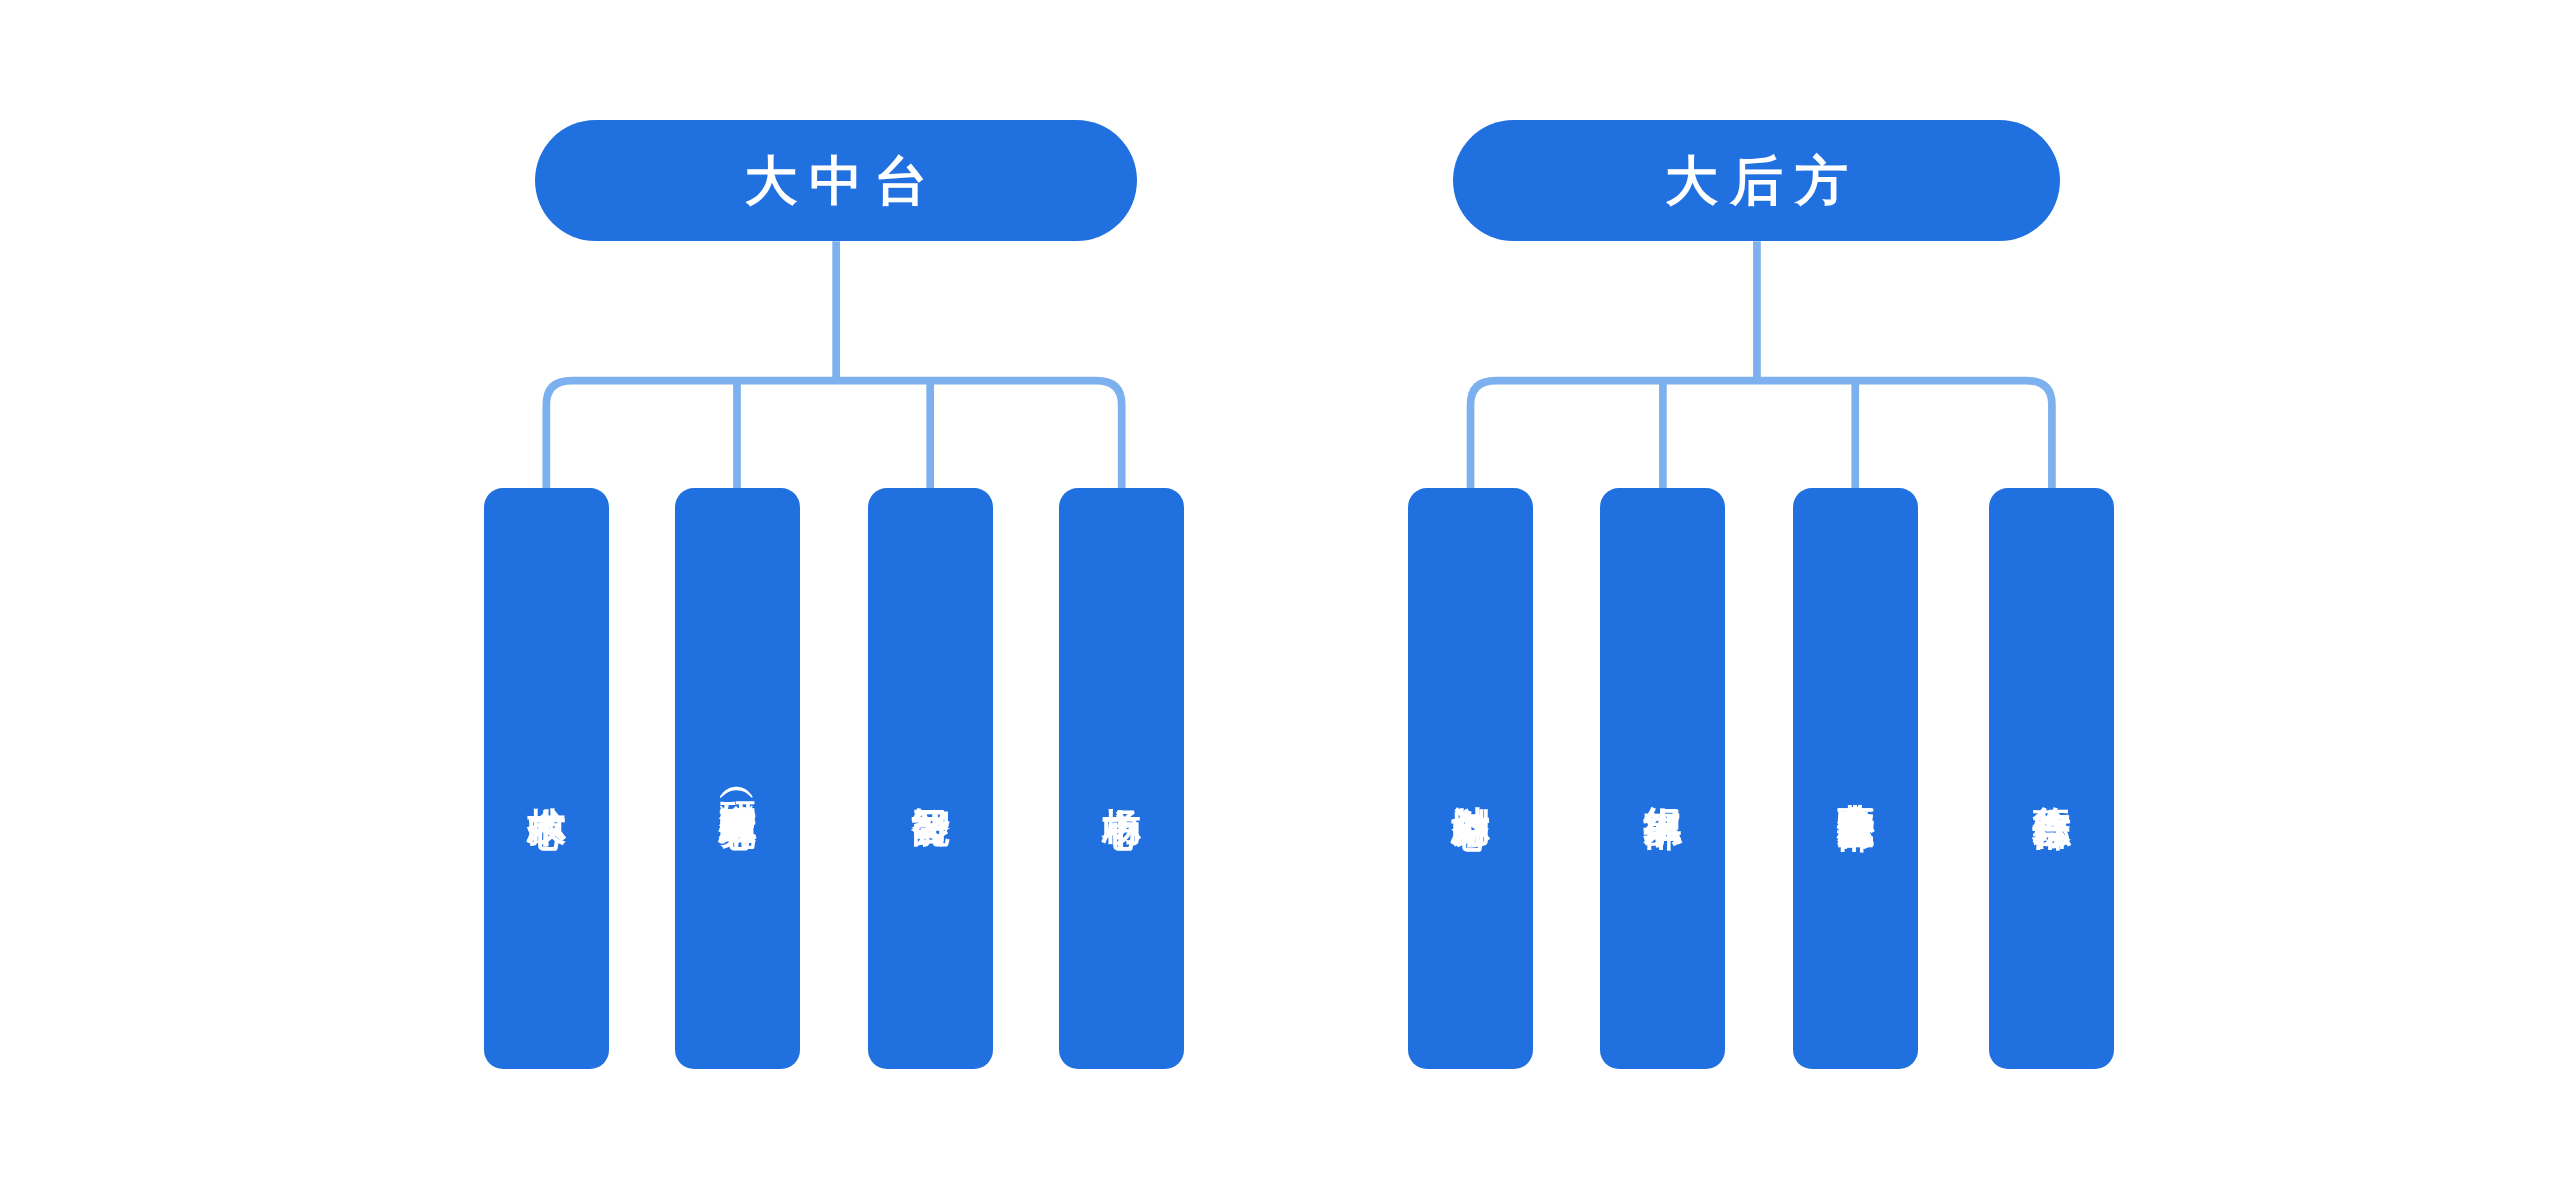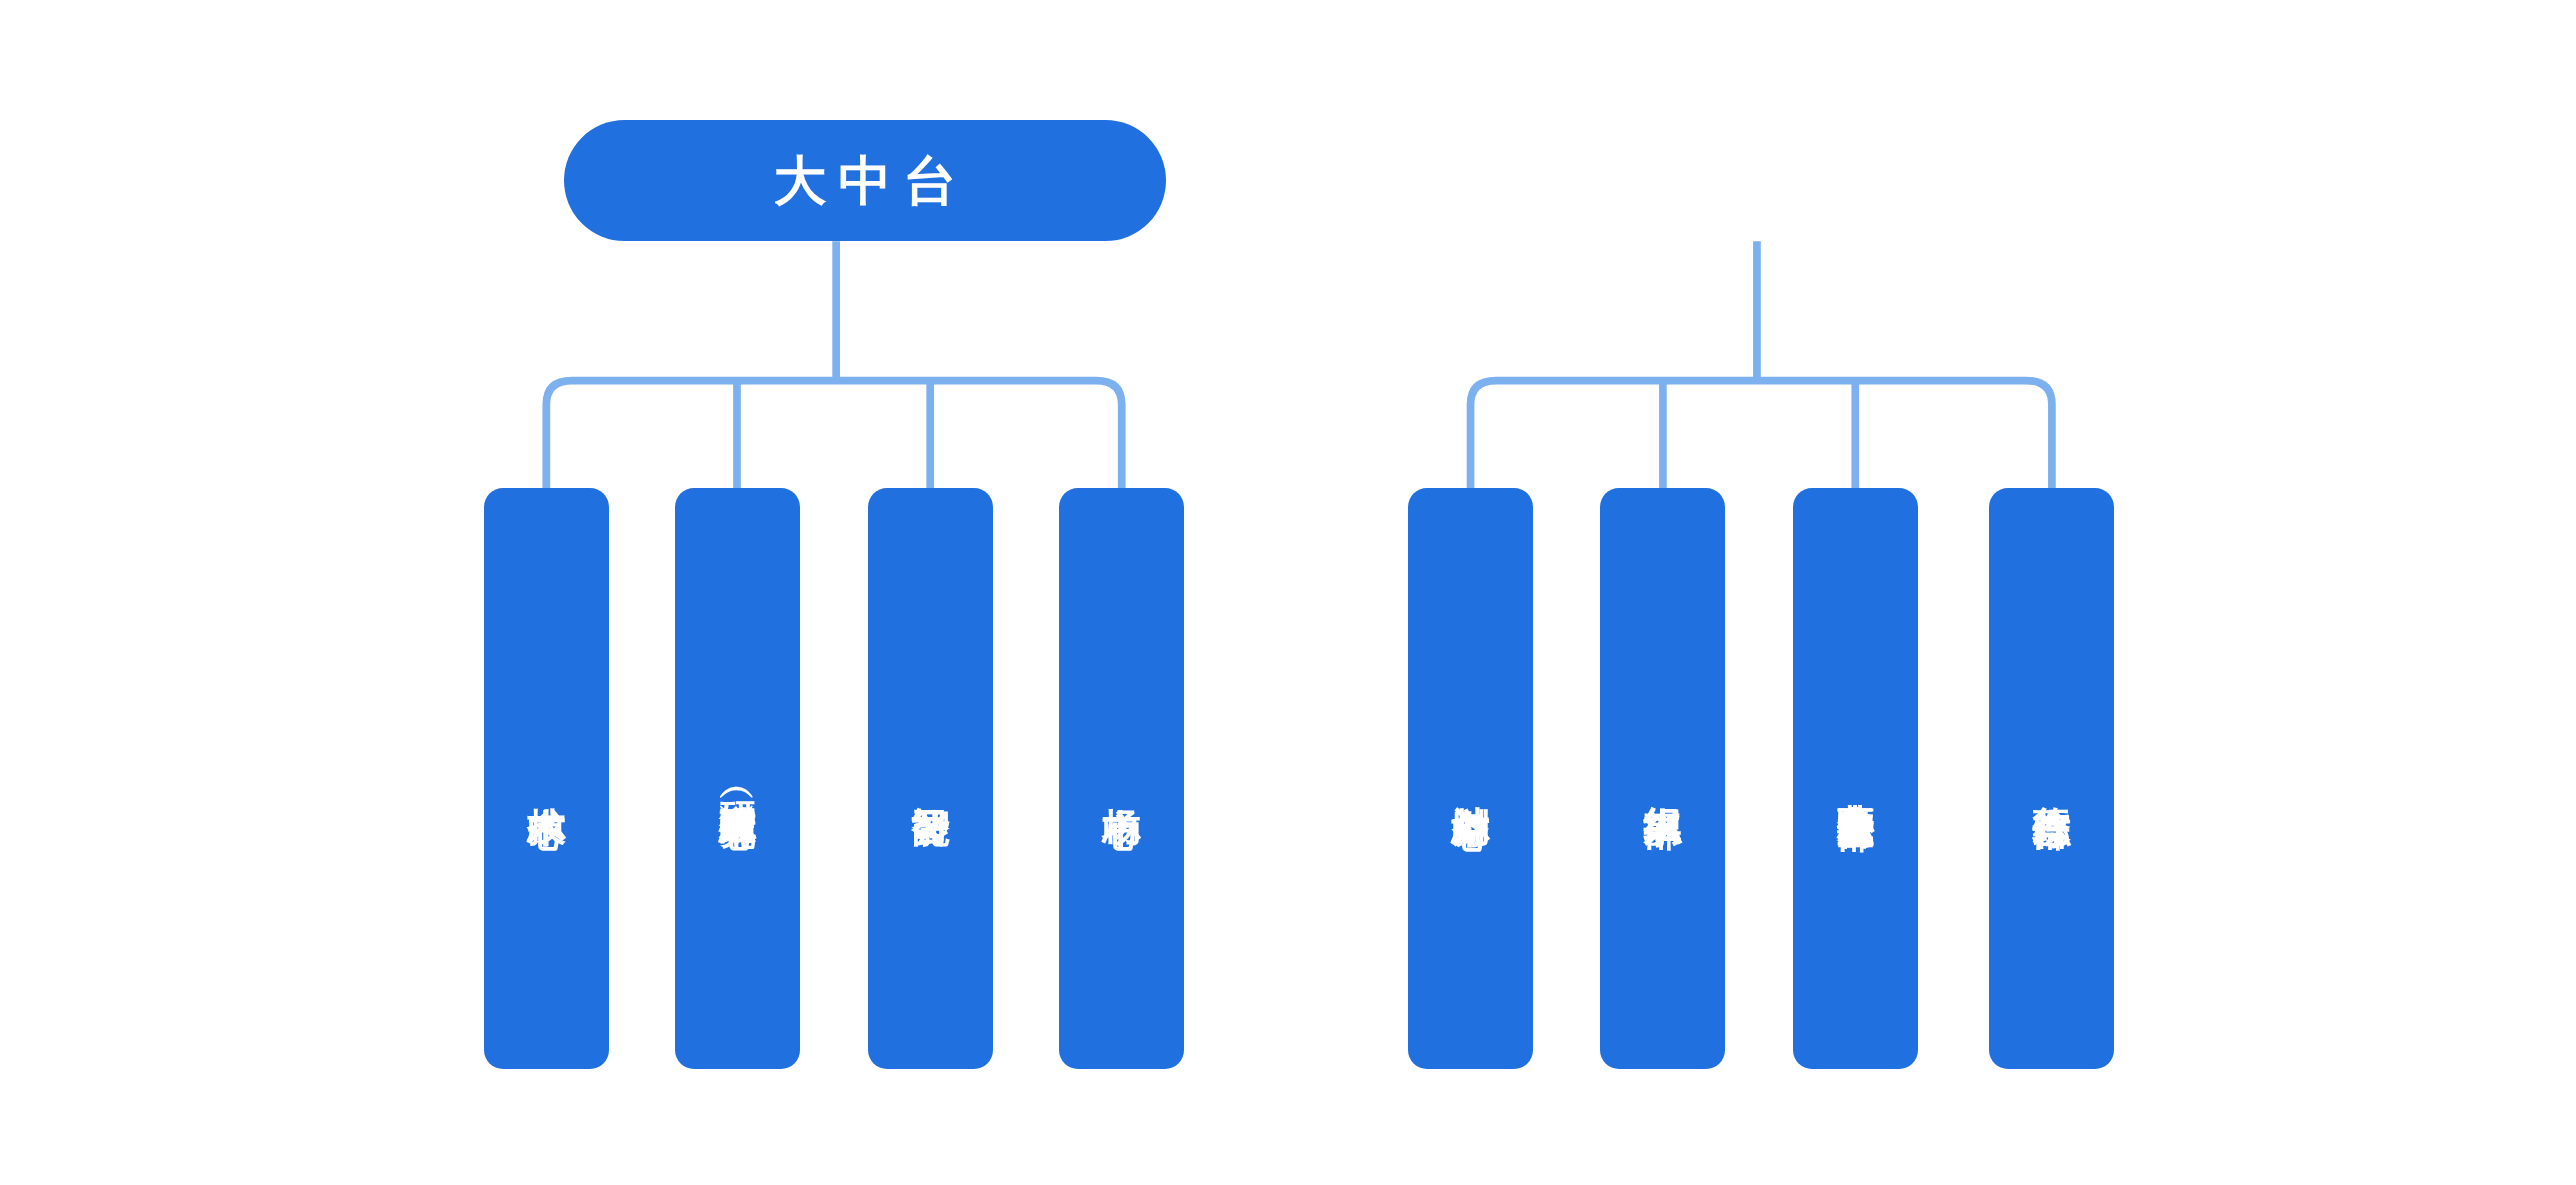--- a/index.html
+++ b/index.html
@@ -88,40 +88,43 @@
       <path d="M862,445 L862,575"></path>
       <path d="M1088,445 L1088,575"></path>
 
       <path d="M2055,282 L2055,445"></path>
       <path d="M1720,575 L1720,473 Q1720,445 1750,445 L2370,445 Q2400,445 2400,473 L2400,575"></path>
       <path d="M1945,445 L1945,575"></path>
       <path d="M2170,445 L2170,575"></path>
     </g>
   </svg>
 
-  <div class="pill" style="left:564px; top:120px; width:602px; height:121px;">
+  <div class="pill" style="left:535px; top:120px; width:602px; height:121px;">
     <span class="pill-label">大中台</span>
   </div>
 
   <div class="leaf" style="left:484px; top:488px; width:125px; height:581px;">
     <span class="leaf-label">技术中心</span>
   </div>
 
   <div class="leaf" style="left:675px; top:488px; width:125px; height:581px;">
     <span class="leaf-label two-col">研究院（碳中和研究中心）</span>
   </div>
 
   <div class="leaf" style="left:868px; top:488px; width:125px; height:581px;">
     <span class="leaf-label">智能公司</span>
   </div>
 
   <div class="leaf" style="left:1059px; top:488px; width:125px; height:581px;">
     <span class="leaf-label">市场中心</span>
   </div>
 
+  <div class="pill" style="left:1453px; top:120px; width:607px; height:121px;">
+    <span class="pill-label">大后方</span>
+  </div>
 
   <div class="leaf" style="left:1408px; top:488px; width:125px; height:581px;">
     <span class="leaf-label">计划财务中心</span>
   </div>
 
   <div class="leaf" style="left:1600px; top:488px; width:125px; height:581px;">
     <span class="leaf-label">组织人事部</span>
   </div>
 
   <div class="leaf" style="left:1793px; top:488px; width:125px; height:581px;">

